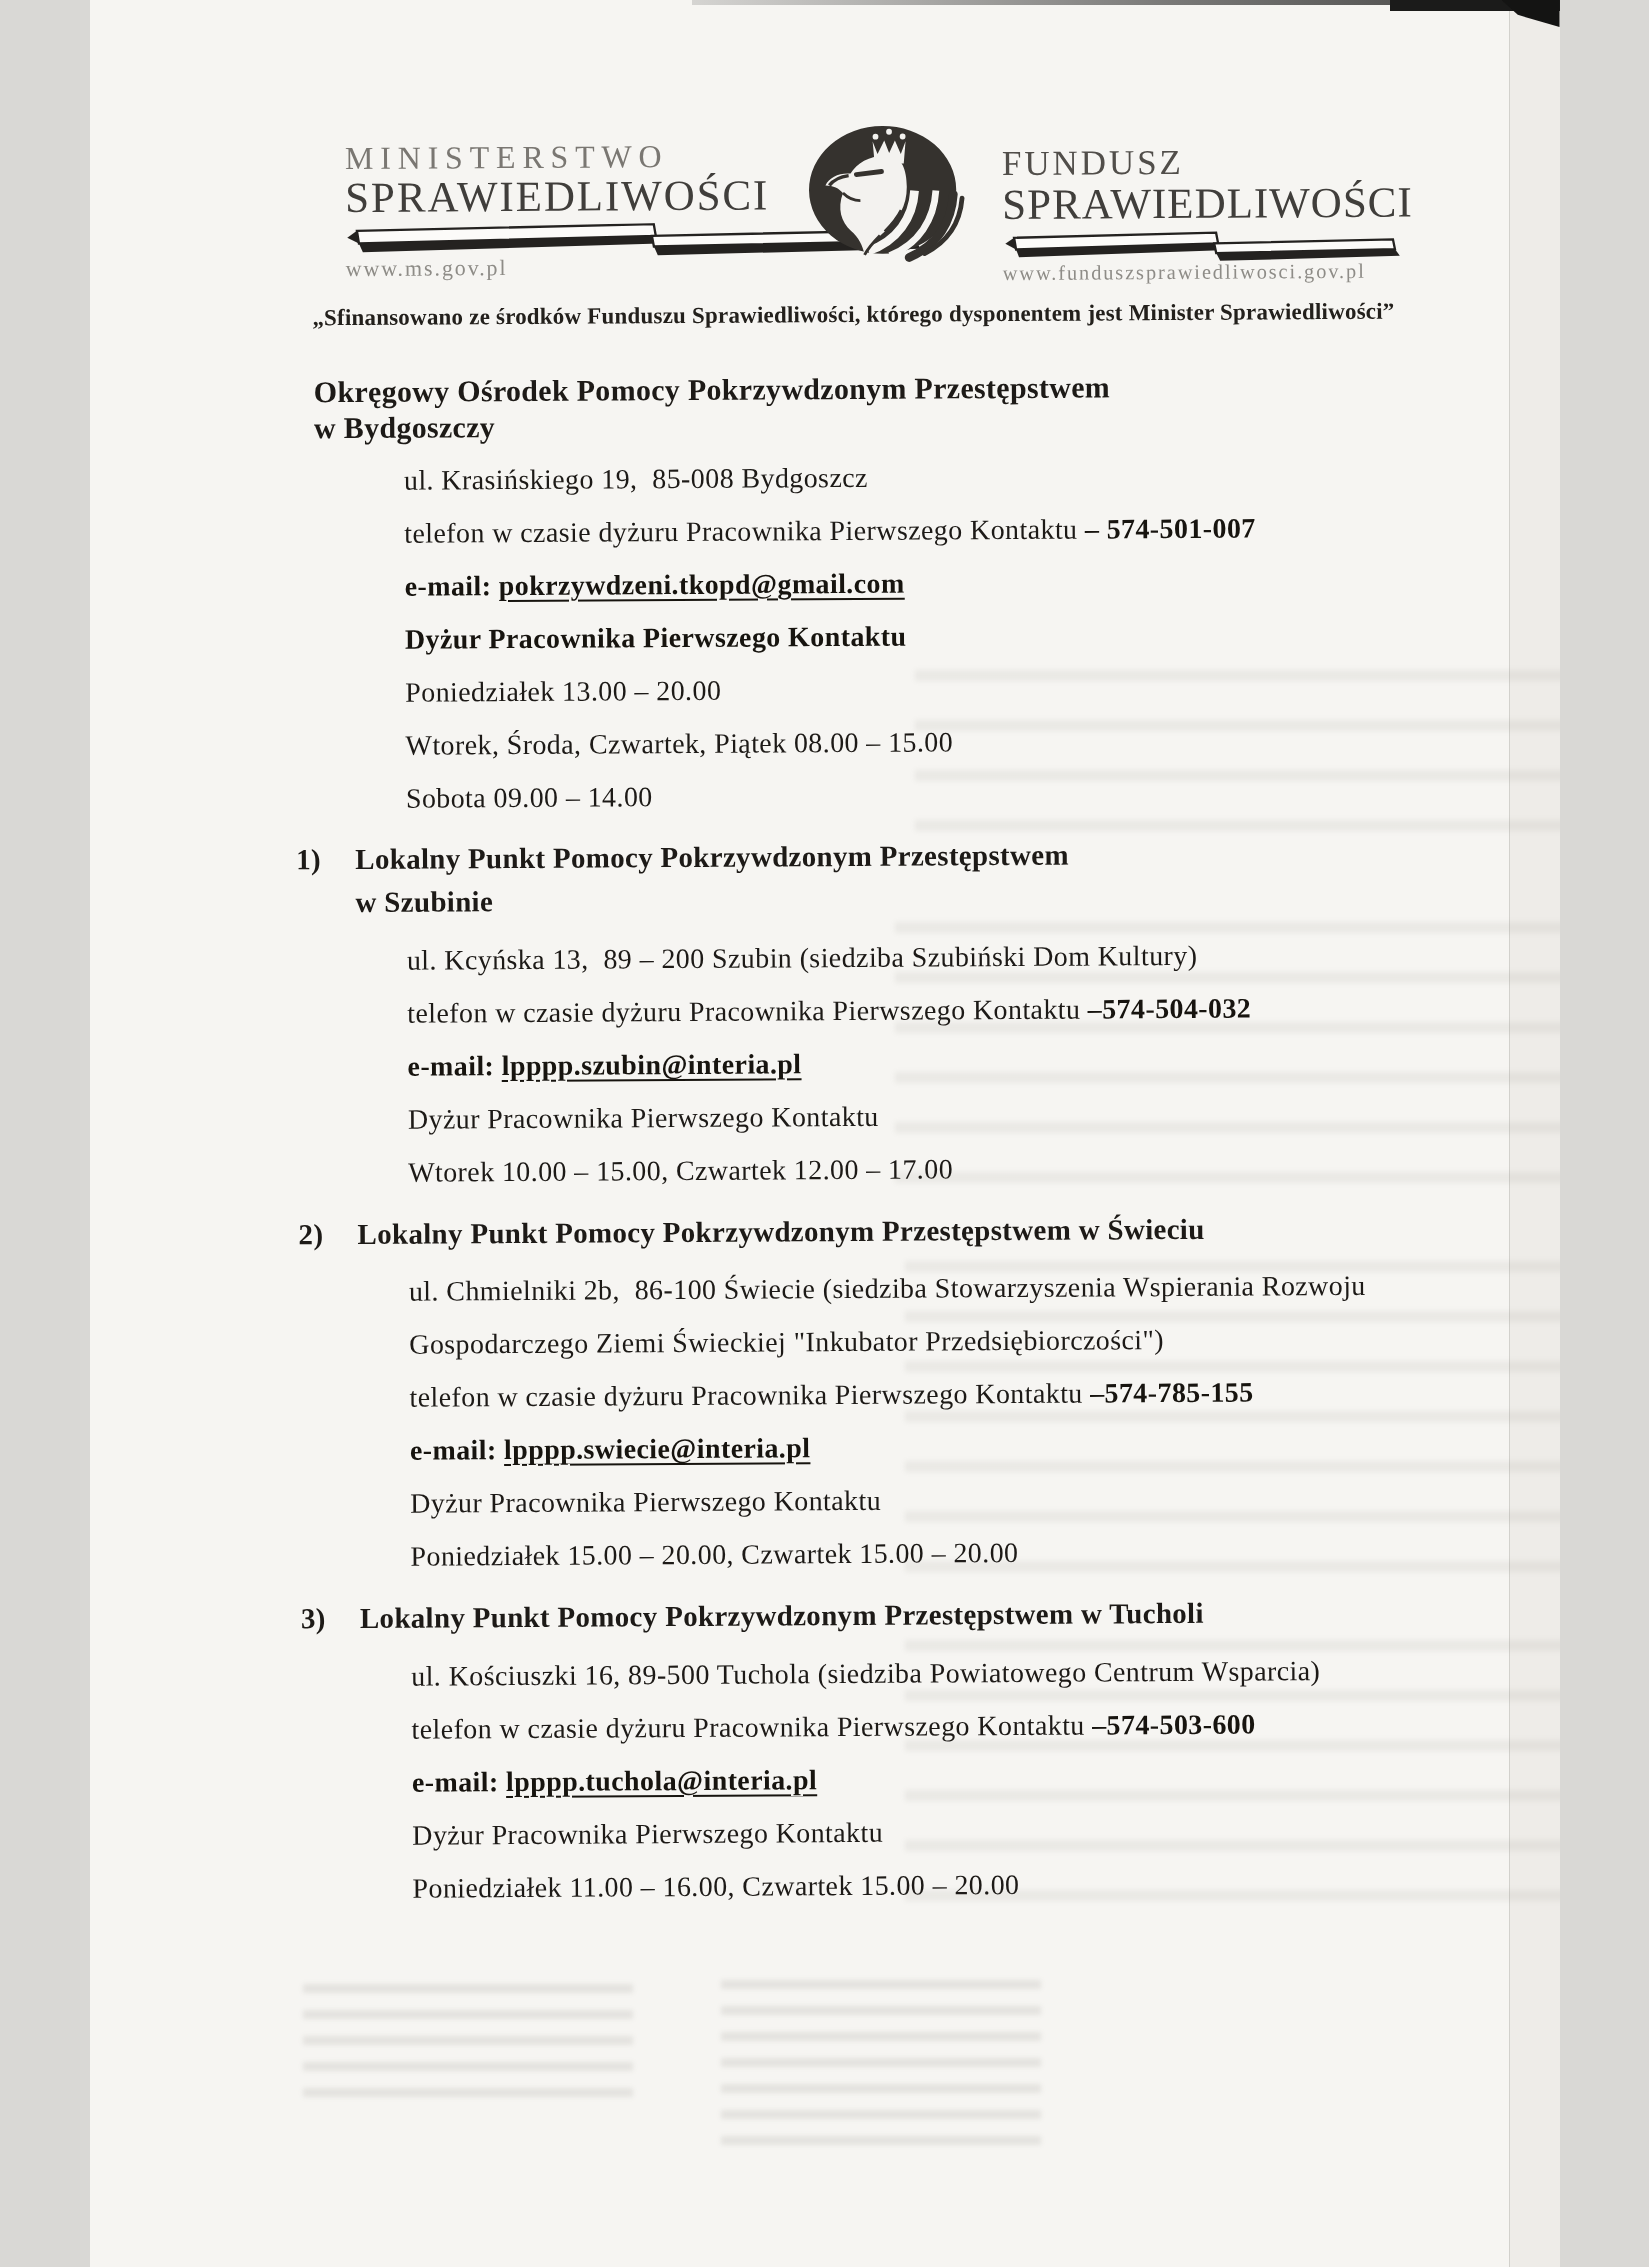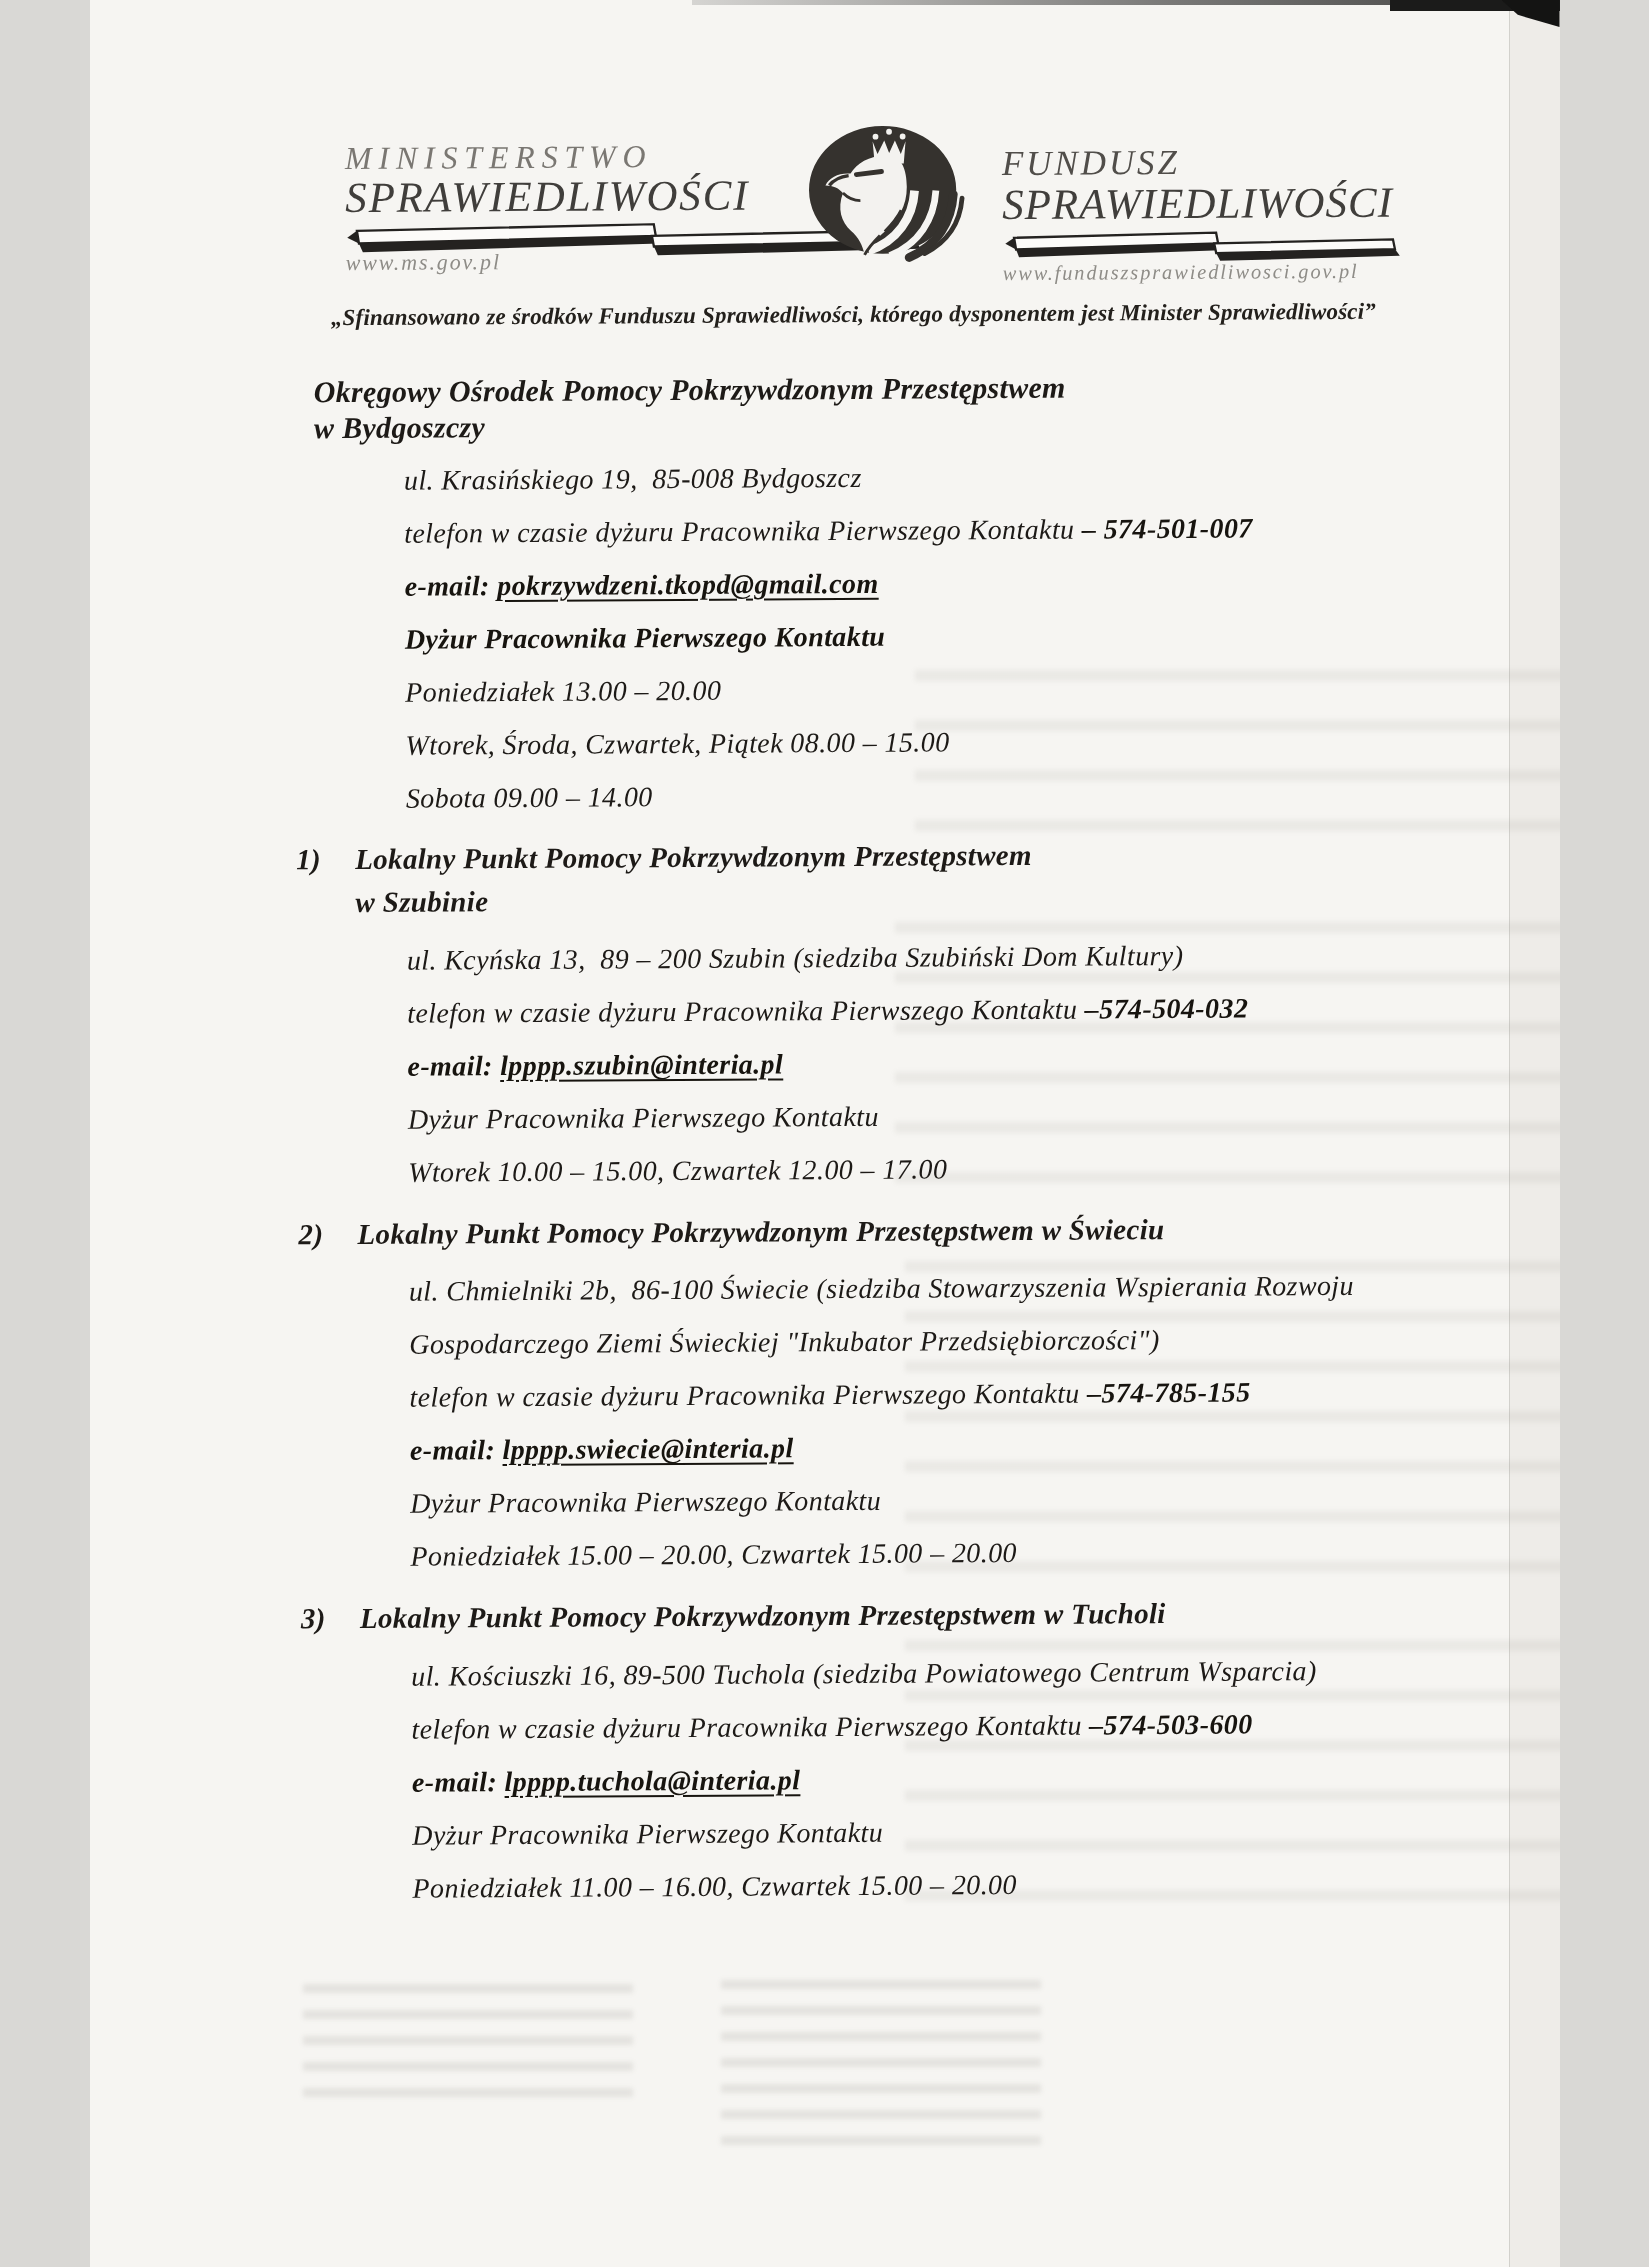--- a/index.html
+++ b/index.html
@@ -1,19 +1,19 @@
 <!DOCTYPE html>
 <html><head>
 <meta charset="utf-8">
 <style>
   html,body{margin:0;padding:0;background:#d9d8d5;}
   .page{
     position:relative;width:1470px;height:2268px;margin:0 auto;
     background:#f6f5f2;overflow:hidden;
-    font-family:"Liberation Serif","DejaVu Serif",serif;color:#1d1a17;font-style:italic;
+    font-family:"Liberation Serif","DejaVu Serif",serif;color:#1d1a17;
   }
   
   .right-band{position:absolute;top:0;right:0;bottom:0;width:50px;background:#eeece8;border-left:1px solid rgba(70,66,60,.16);}
   .top-line{position:absolute;top:0;left:602px;width:1048px;height:4.9px;
     background:linear-gradient(90deg,rgba(25,25,25,.15),rgba(20,20,20,.55) 45%,rgba(12,12,12,.9));}
   .top-line-thick{position:absolute;top:0;right:0;width:170px;height:10.7px;background:#1b1b1a;}
   .corner-blob{position:absolute;top:0;right:0;width:58px;height:27px;background:#141413;
     clip-path:polygon(0 0,100% 0,100% 100%,28% 55%);}
   .ghost{position:absolute;filter:blur(2.9px);opacity:.5;pointer-events:none;
     background:repeating-linear-gradient(180deg,rgba(128,124,116,.20) 0 10.7px,transparent 10.7px 50px);}
@@ -66,21 +66,21 @@
       <div class="l1">MINISTERSTWO</div>
       <div class="l2">SPRAWIEDLIWOŚCI</div>
     </div>
     <svg class="ribbon" style="left:250px;top:223px;" width="586" height="37" viewBox="0 0 604 38">
       <polygon points="16,6 322,1 324,13 18,19" fill="#fcfbf9" stroke="#242220" stroke-width="2.4"></polygon>
       <polygon points="18,19 324,13 328,21 22,28" fill="#242220"></polygon>
       <polygon points="320,13 590,9 592,20 322,24" fill="#fcfbf9" stroke="#242220" stroke-width="2.4"></polygon>
       <polygon points="322,24 592,20 597,28 326,33" fill="#242220"></polygon>
       <polygon points="16,6 6,13 18,19" fill="#242220"></polygon>
     </svg>
-    <div class="url" style="left:254px;top:248px;">www.ms.gov.pl</div>
+    <div class="url" style="left:254px;top:254px;">www.ms.gov.pl</div>
 
     <svg class="eagle" width="184" height="146" viewBox="0 0 190 150">
       <ellipse cx="81" cy="71" rx="76" ry="66" fill="#35322e"></ellipse>
 
       <path d="M66,134 C96,124 112,100 114,72" stroke="#f6f5f2" stroke-width="9" fill="none"></path>
       <path d="M88,139 C118,127 134,102 136,72" stroke="#f6f5f2" stroke-width="7" fill="none"></path>
       <path d="M108,141 C138,128 152,104 154,76" stroke="#35322e" stroke-width="9" fill="none" stroke-linecap="round"></path>
       <path d="M124,137 C150,124 161,103 163,80" stroke="#35322e" stroke-width="5" fill="none" stroke-linecap="round"></path>
 
       <g fill="#f3f2ef">

